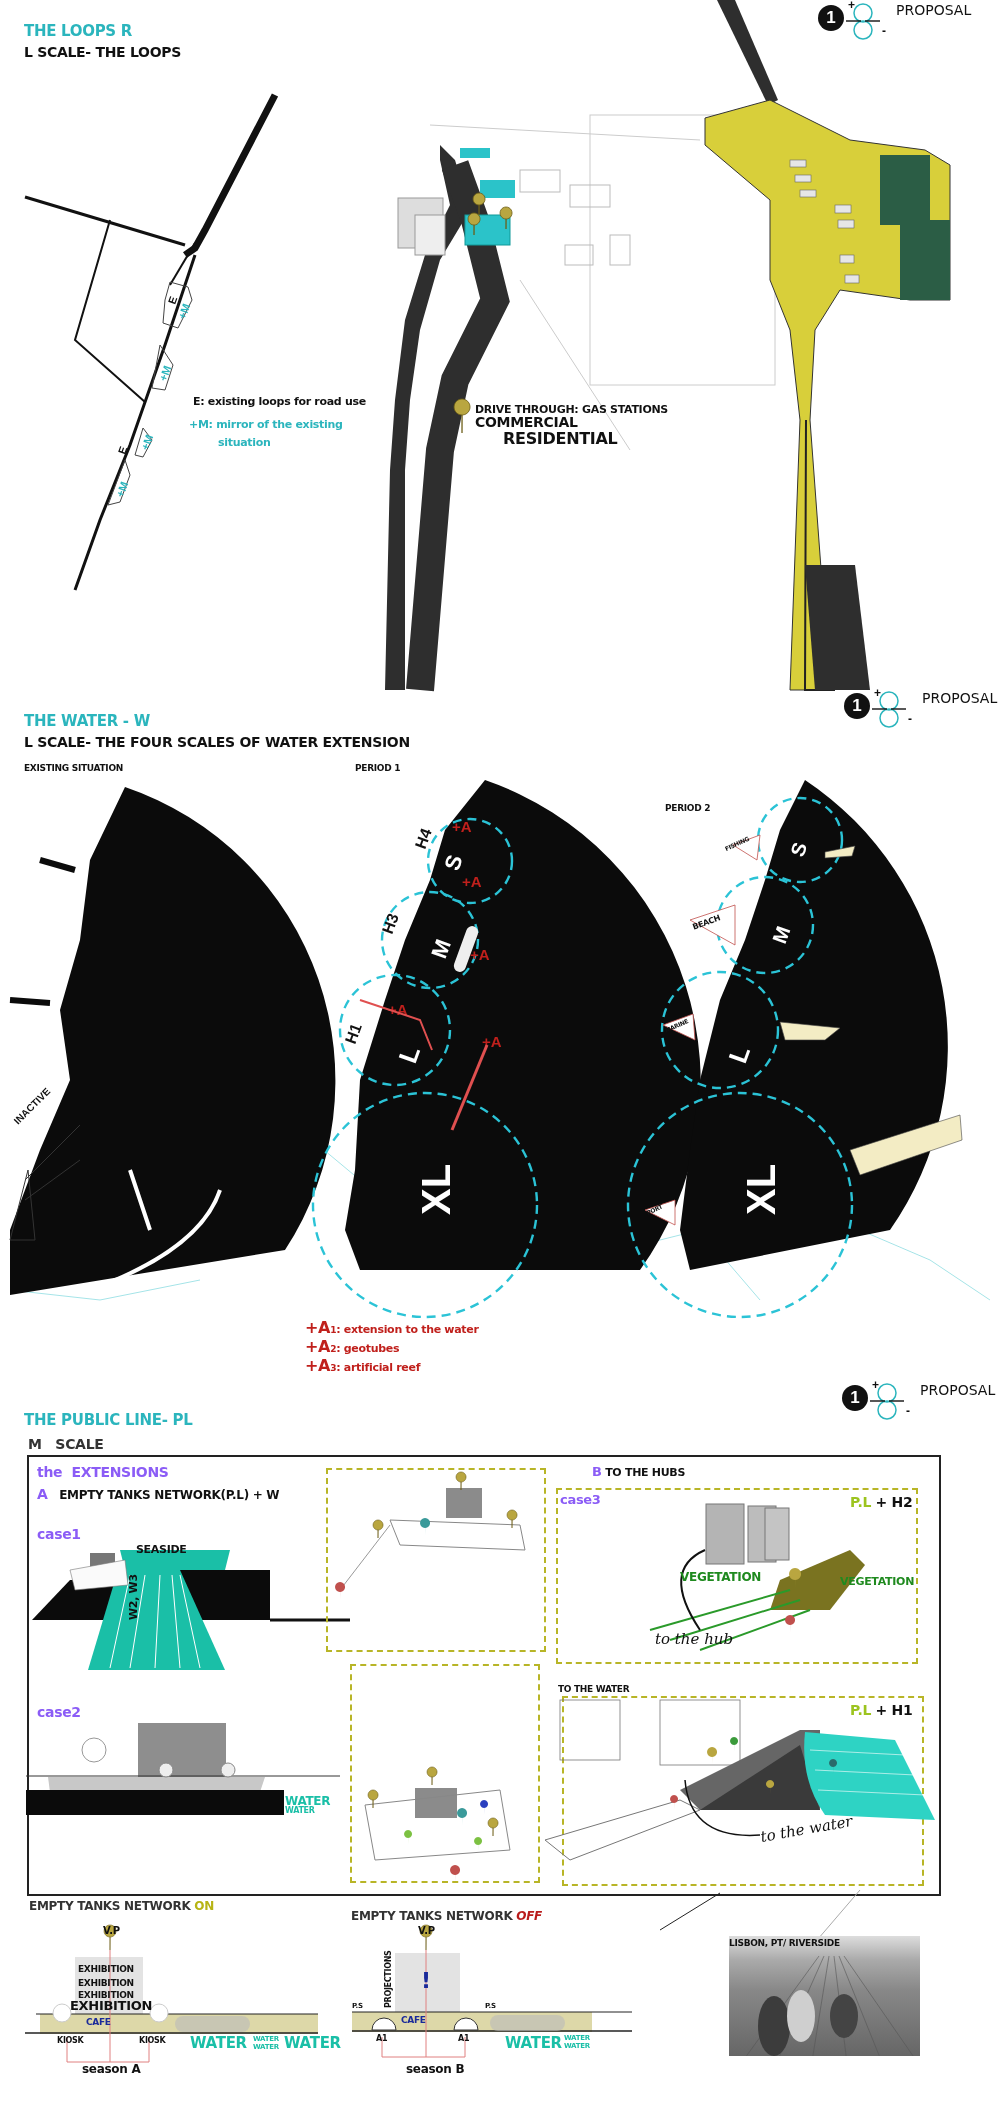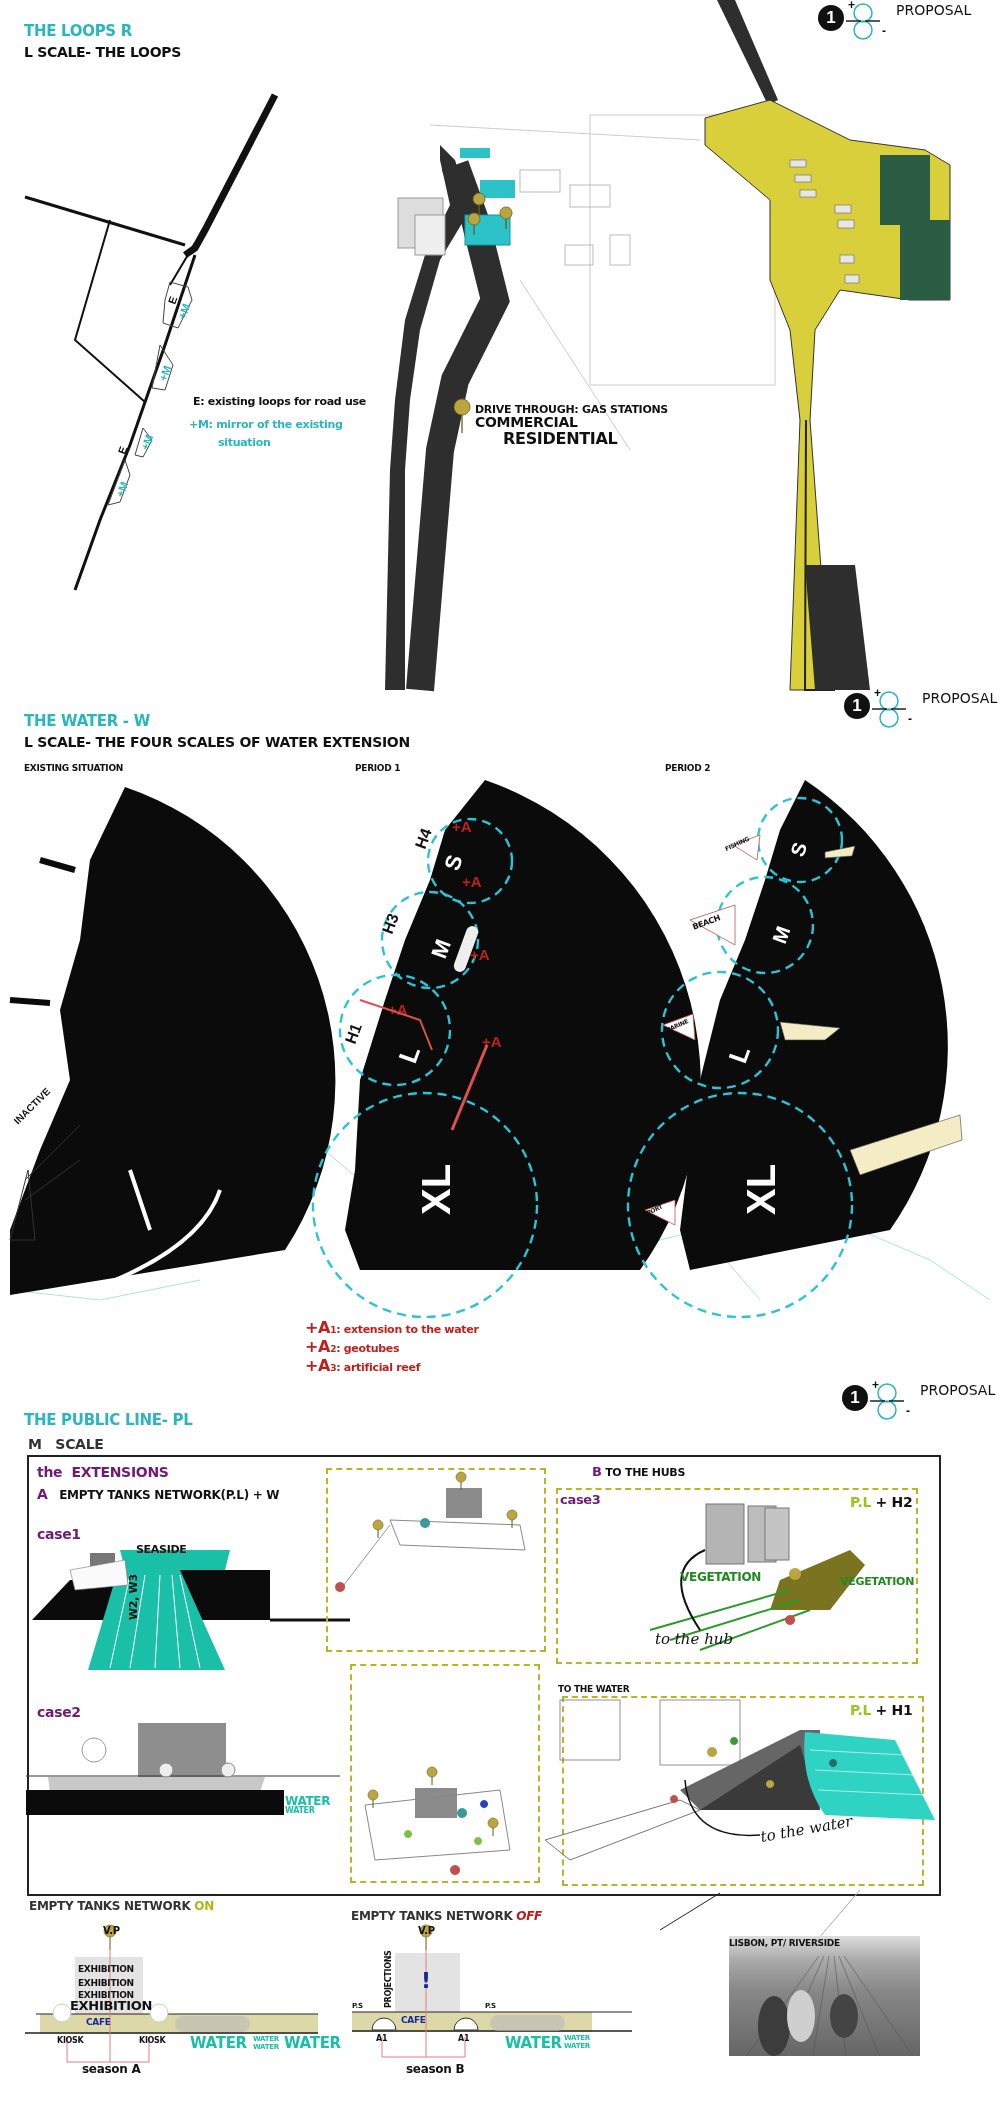--- a/index.html
+++ b/index.html
@@ -1,20 +1,20 @@
 <!DOCTYPE html>
 <html><head>
 <meta charset="utf-8">
 <style>
   html,body{margin:0;padding:0;background:#fff;}
   body{width:1000px;height:2124px;position:relative;overflow:hidden;font-family:"Liberation Sans","DejaVu Sans",sans-serif;color:#111;}
   .abs{position:absolute;}
   .cond{font-family:"DejaVu Sans",sans-serif;font-weight:bold;letter-spacing:-0.3px;}
   .teal{color:#2bb5bd;}
-  .olive{color:#701a75;}
+  .olive{color:#8b5cf6;}
   .red{color:#c0201c;}
   .hdr-title{font-size:15px;font-weight:bold;}
   .hdr-sub{font-size:14px;font-weight:bold;text-align:center;}
   .small-bold{font-size:10px;font-weight:bold;}
   svg{position:absolute;left:0;top:0;overflow:visible;}
   .proposal{position:absolute;width:150px;height:44px;}
   .proposal .num{position:absolute;left:0;top:3px;width:26px;height:26px;border-radius:50%;background:#111;color:#fff;font-weight:bold;font-size:17px;line-height:26px;text-align:center;}
   .proposal .lbl{position:absolute;left:78px;top:0;font-size:14px;font-weight:normal;font-family:"DejaVu Sans",sans-serif;}
   .dash-box{position:absolute;border:2px dashed #b8b527;}
   .frame{position:absolute;border:2px solid #222;}
@@ -119,21 +119,21 @@
     <line x1="28" y1="19" x2="43" y2="19" stroke="#111" stroke-width="1.4"></line>
     <line x1="47" y1="19" x2="62" y2="19" stroke="#111" stroke-width="1.4"></line>
   </svg>
   <span class="abs" style="left:30px;top:-4px;font-weight:bold;font-size:12px;">+</span>
   <span class="abs" style="left:64px;top:22px;font-weight:bold;font-size:12px;">-</span>
   <div class="lbl">PROPOSAL</div>
 </div>
 
 <div class="abs cond" style="left:24px;top:763px;font-size:9px;">EXISTING SITUATION</div>
 <div class="abs cond" style="left:355px;top:763px;font-size:9px;">PERIOD 1</div>
-<div class="abs cond" style="left:665px;top:763px;font-size:9px;">PERIOD 2</div>
+<div class="abs cond" style="left:665px;top:803px;font-size:9px;">PERIOD 2</div>
 
 <svg width="1000" height="1400">
 
   <g stroke="#8fdde2" stroke-width="1" fill="none" opacity="0.8">
     <path d="M240 1010 L300 1050 L300 1130 L360 1180"></path>
     <path d="M540 1200 L620 1250 L700 1230 L760 1300"></path>
     <path d="M860 1230 L930 1260 L990 1300"></path>
     <path d="M10 1290 L100 1300 L200 1280"></path>
   </g>
 

